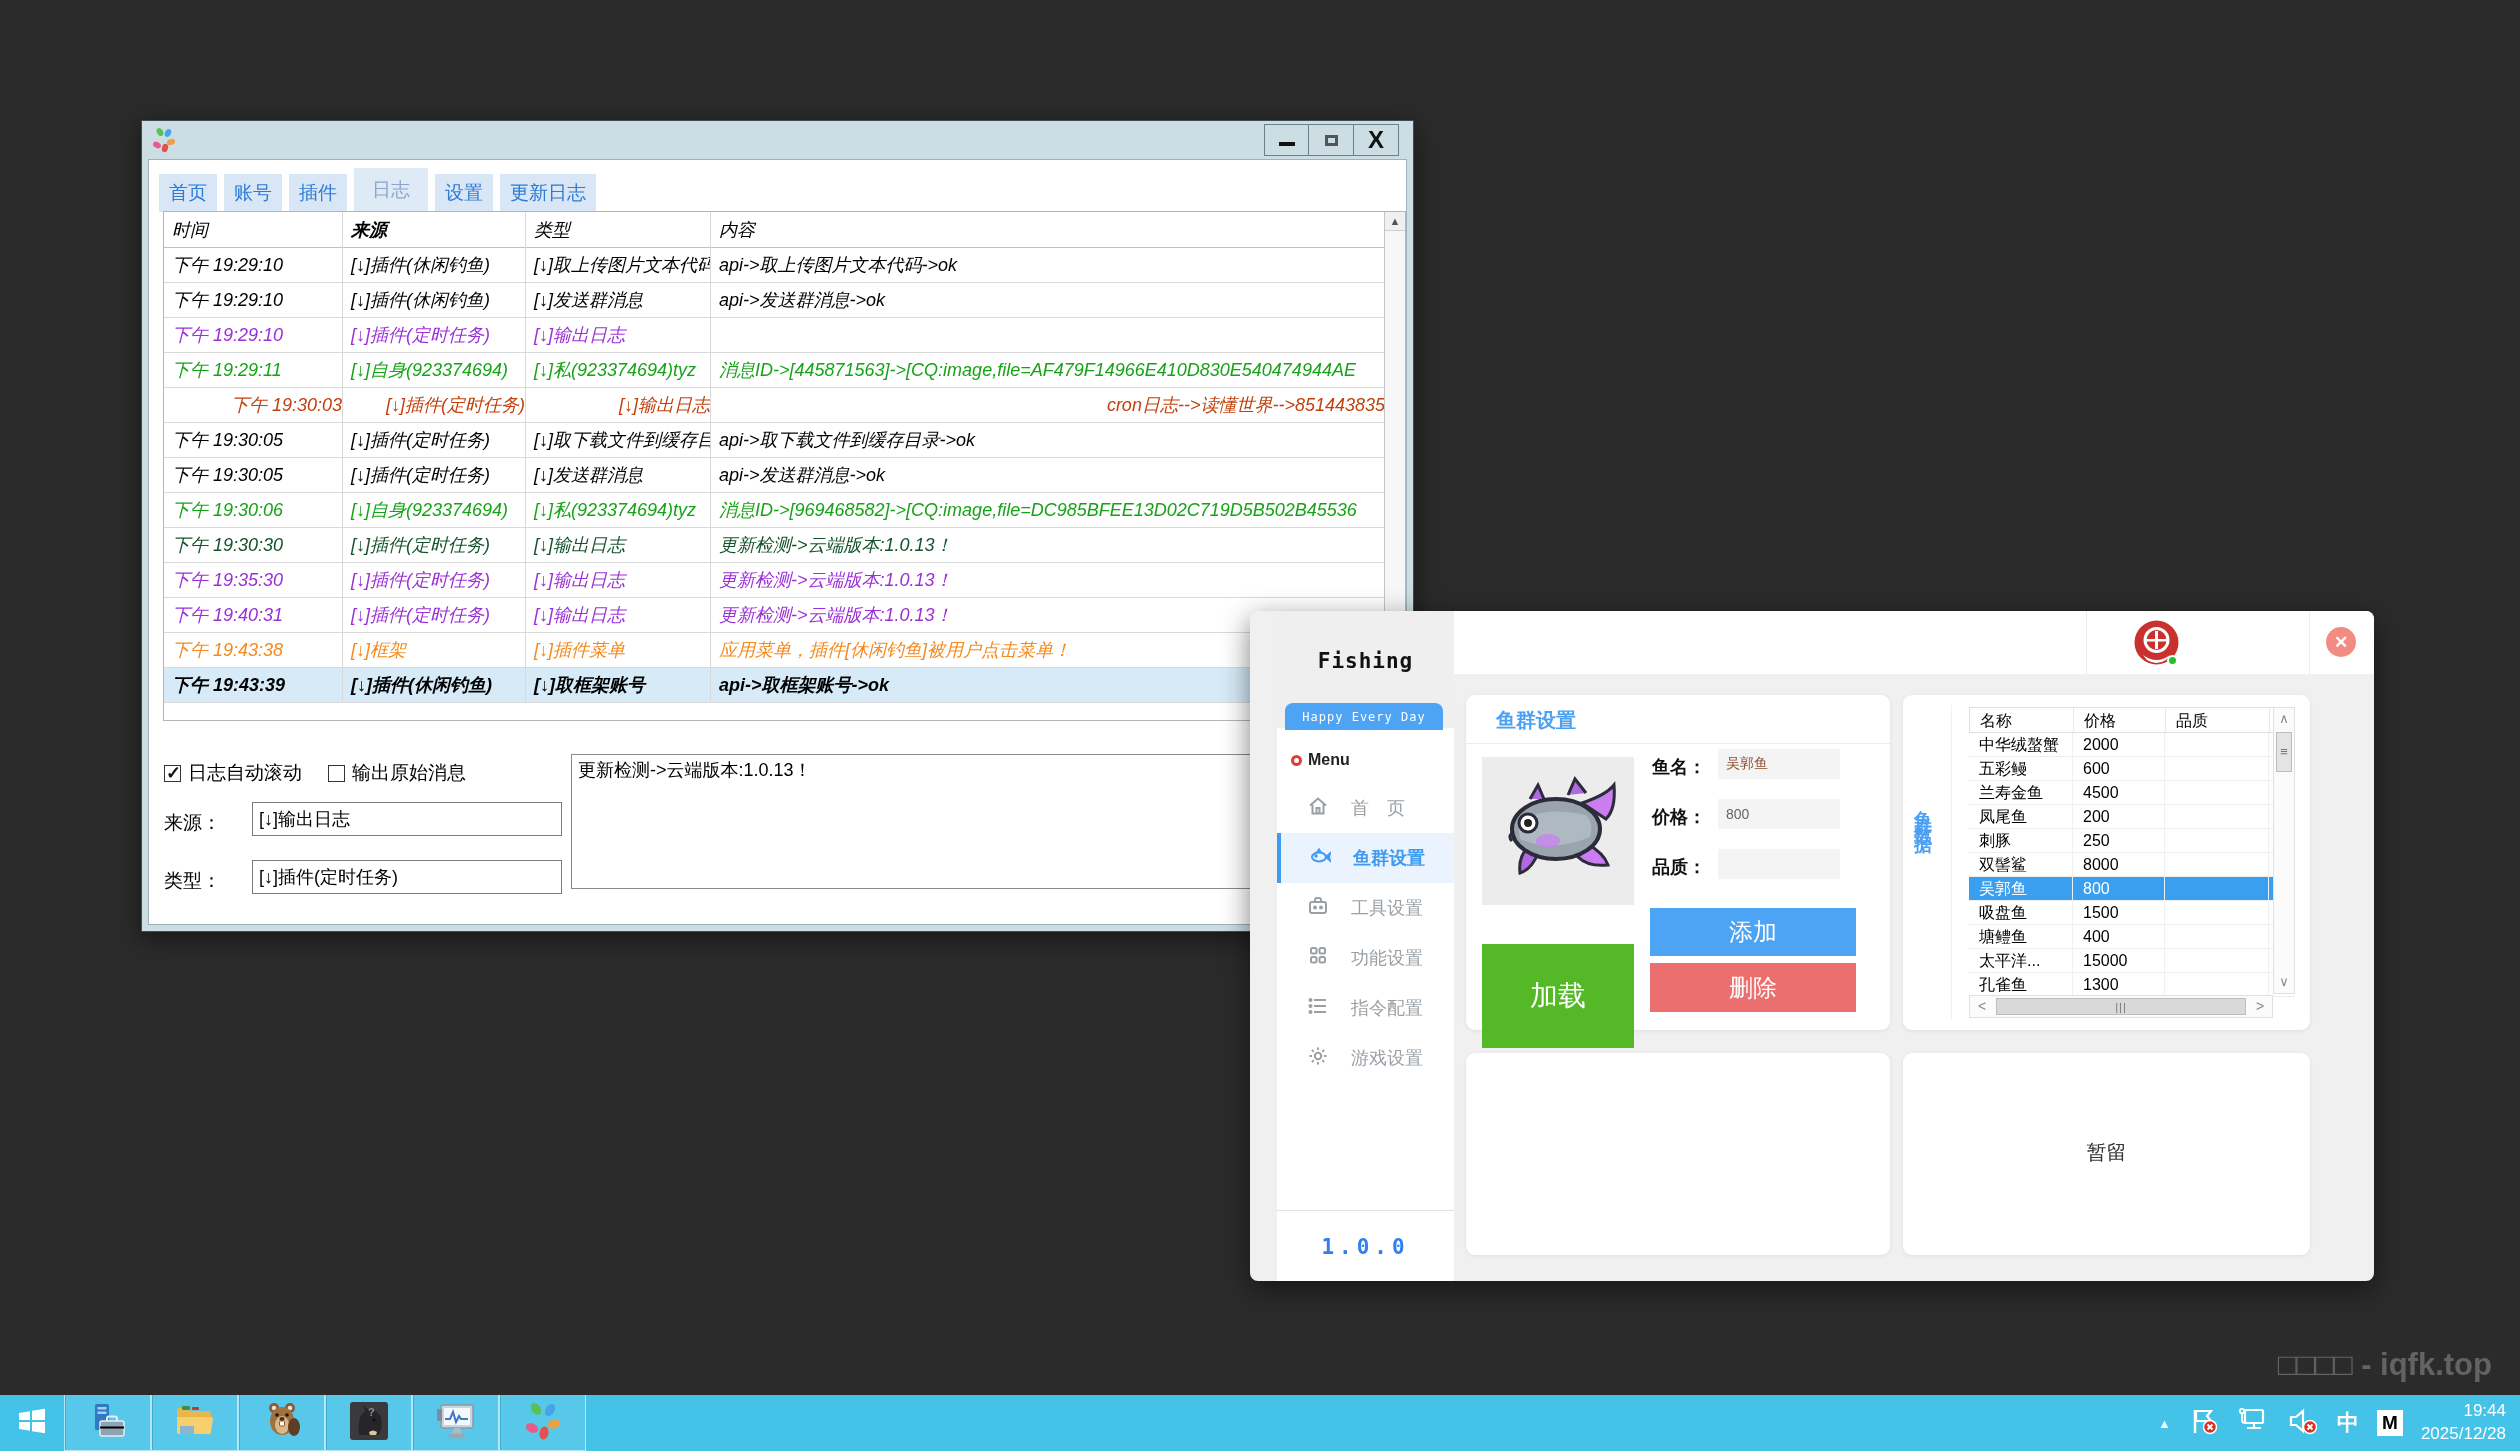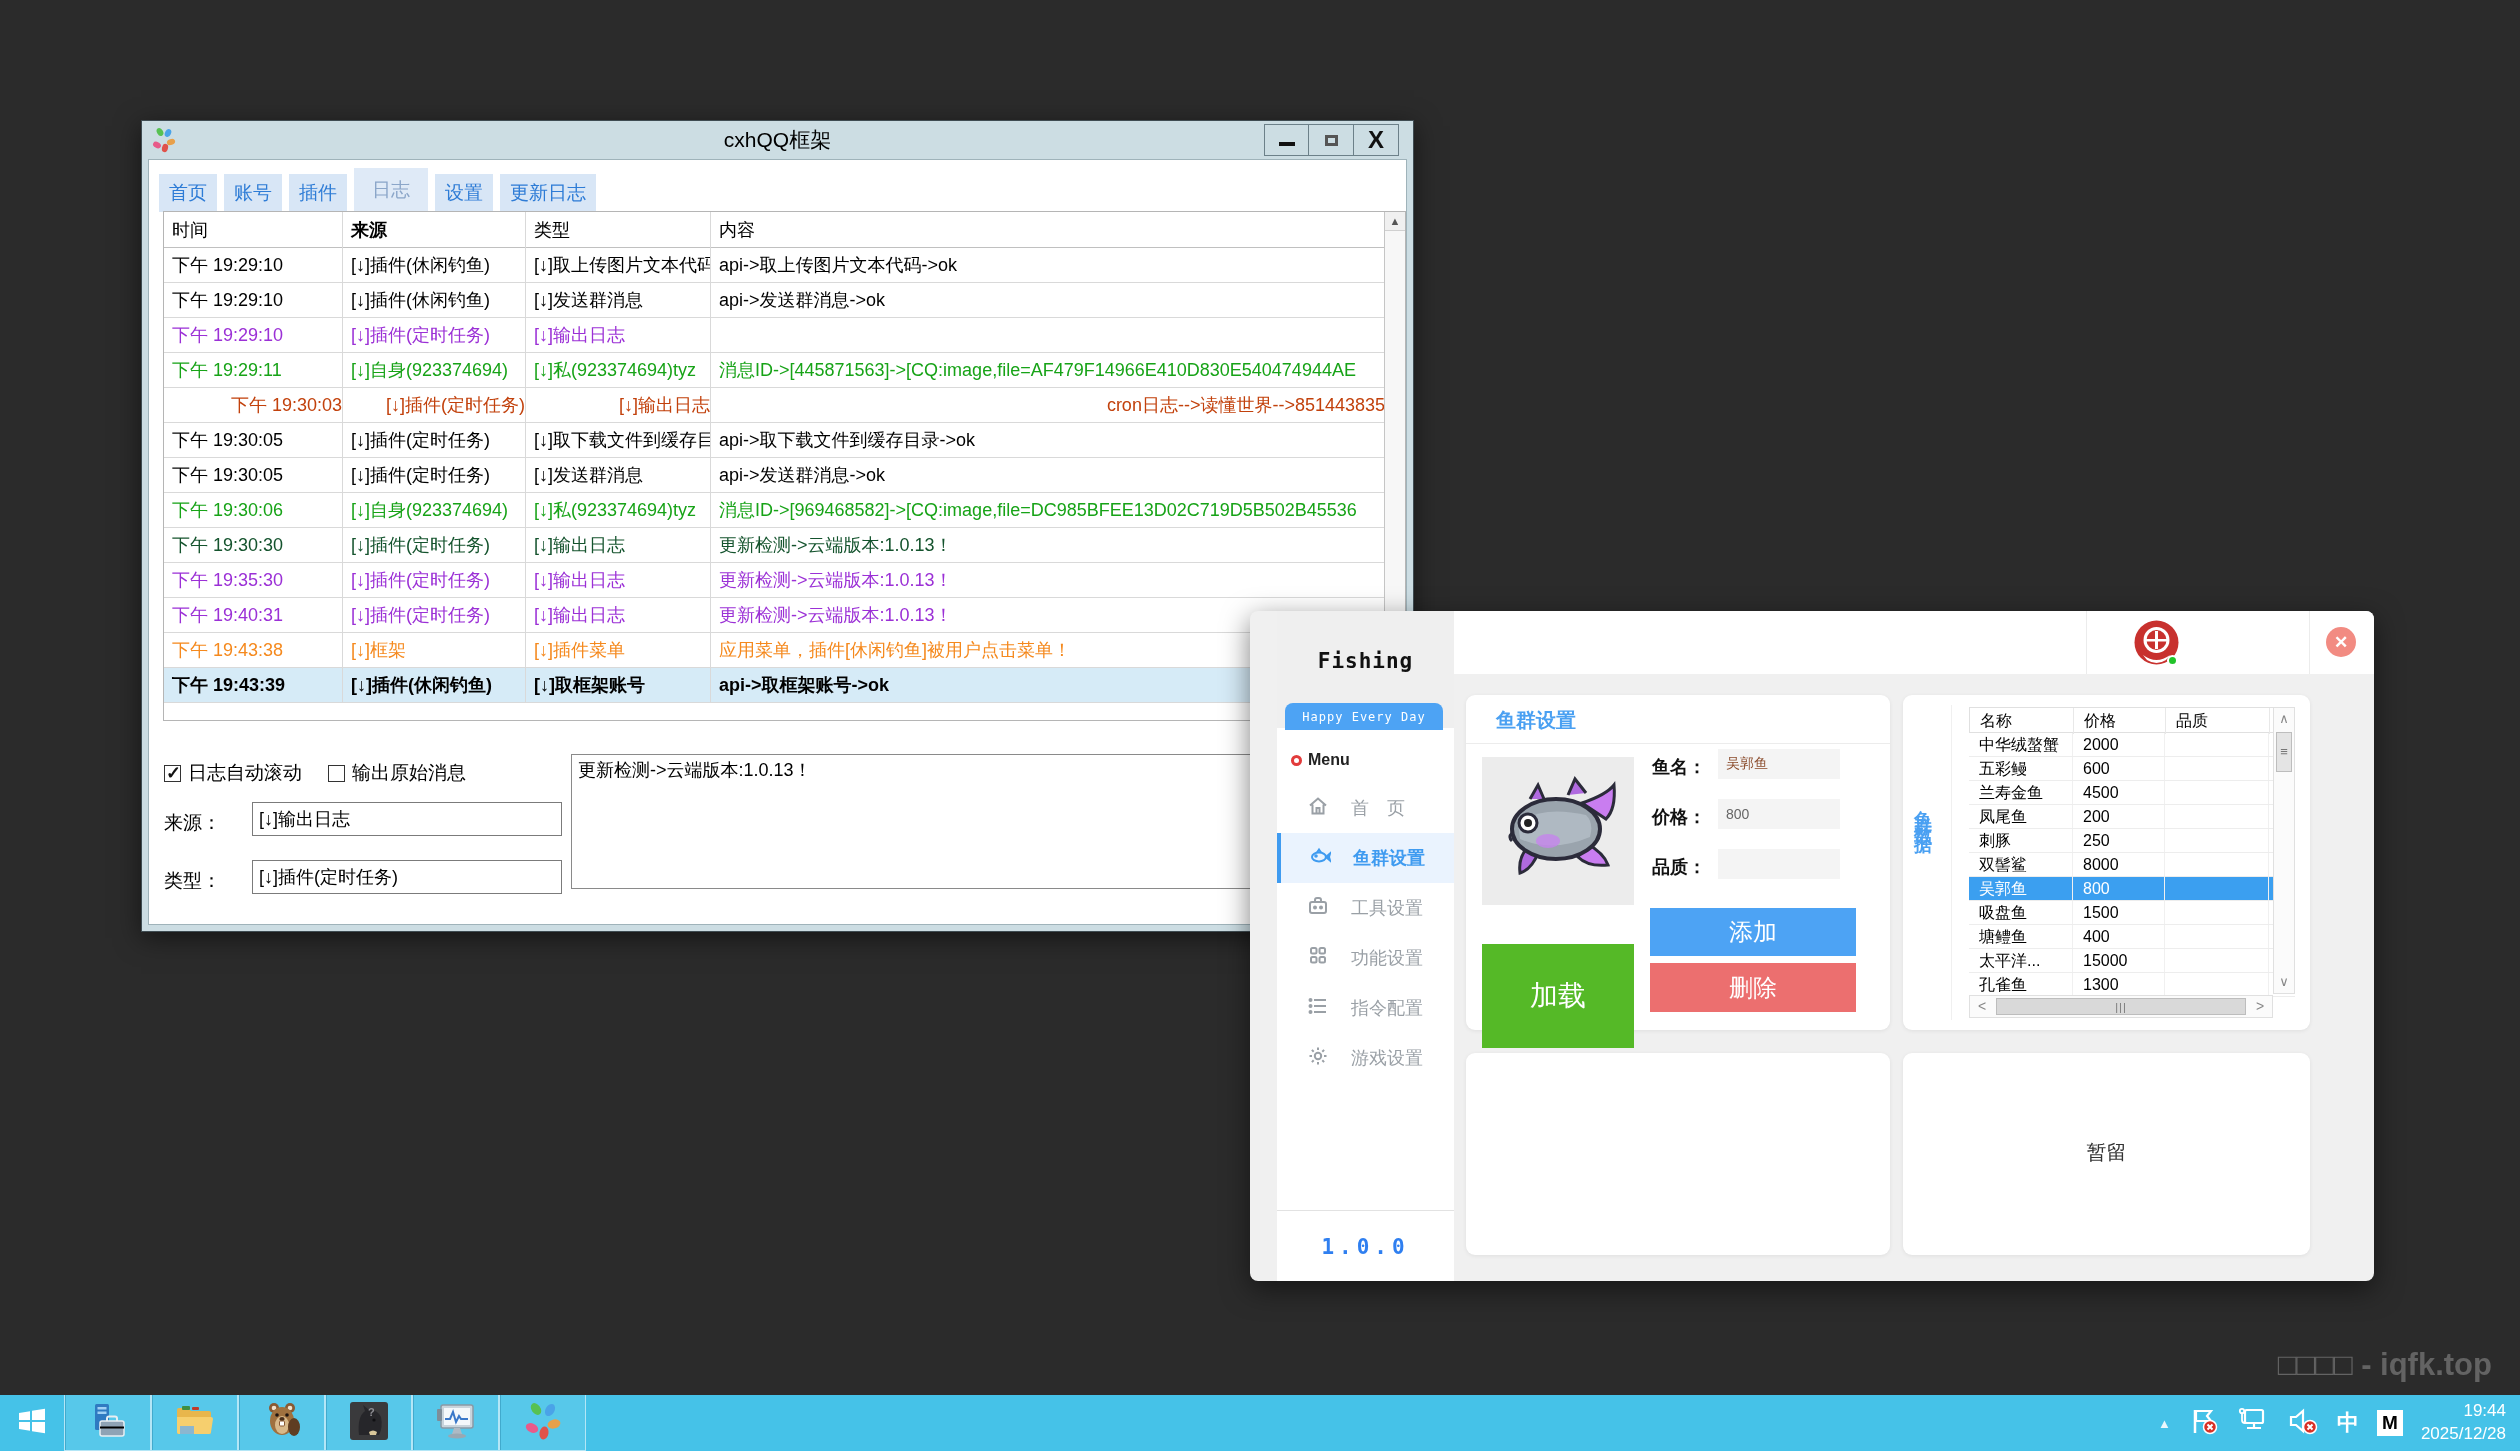--- a/index.html
+++ b/index.html
@@ -21,21 +21,21 @@
   .glyph-close { font-size:24px; font-weight:bold; color:#111; line-height:1; }
 
   .window-body { position:absolute; left:6px; right:6px; top:38px; bottom:6px;
     background:#fff; border:1px solid #9fb3ba; }
 
   .tabs { position:absolute; left:10px; top:8px; display:flex; gap:7px; align-items:flex-end; }
   .tab { background:#d8e6f6; color:#2e7cd6; font-size:19px; padding:6px 10px; cursor:pointer; }
   .tab.selected { background:#dfeaf7; color:#8ba6c9; padding:9px 18px; }
 
   .log-table { position:absolute; left:14px; top:51px; width:1243px; height:510px;
-    border:1px solid #b5b5b5; font-size:18px; overflow:hidden; }
+    border:1px solid #b5b5b5; font-size:18px; overflow:hidden;font-style:italic; }
   .log-grid { display:grid; grid-template-columns:179px 183px 185px 1fr; }
   .log-header { height:36px; line-height:36px; border-bottom:1px solid #c0c0c0; }
   .log-header .cell { border-right:1px solid #d9d9d9; padding-left:8px; color:#000; }
   .log-header .cell.bold { font-weight:bold; }
   .log-row { height:35px; line-height:35px; border-bottom:1px solid #d9d9d9; color:#000; }
   .log-row .cell { border-right:1px solid #d9d9d9; padding-left:8px; white-space:nowrap; overflow:hidden; }
   .log-row.selected { background:#d6ebf7; font-weight:bold; }
   .log-rows { width:1222px; }
   .log-scrollbar { position:absolute; right:0; top:0; bottom:0; width:21px; border-left:1px solid #c5c5c5; background:#f7f7f7; }
   .scroll-arrow { height:19px; background:#f0f0f0; border-bottom:1px solid #d0d0d0; color:#555;
@@ -150,21 +150,20 @@
       <svg width="26" height="26" viewBox="0 0 26 26">
         <g>
           <ellipse cx="9" cy="5" rx="3" ry="4.2" fill="#57c152" transform="rotate(-30 9 5)"></ellipse>
           <ellipse cx="17" cy="6" rx="3" ry="4.2" fill="#4aa3e8" transform="rotate(25 17 6)"></ellipse>
           <ellipse cx="20" cy="15" rx="3" ry="4.2" fill="#e8a04a" transform="rotate(70 20 15)"></ellipse>
           <ellipse cx="14" cy="21" rx="3" ry="4.2" fill="#e0524a" transform="rotate(15 14 21)"></ellipse>
           <ellipse cx="6" cy="18" rx="3" ry="4.2" fill="#e85b8a" transform="rotate(-60 6 18)"></ellipse>
         </g>
       </svg>
     </span>
-    <span class="title">cxhQQ框架</span>
     <span class="caption-buttons">
       <span class="caption-btn">
           <span class="glyph-min"></span>
         </span>
       <span class="caption-btn">
           <span class="glyph-max"></span>
         </span>
       <span class="caption-btn">
           <span class="glyph-close">X</span>
         </span>

